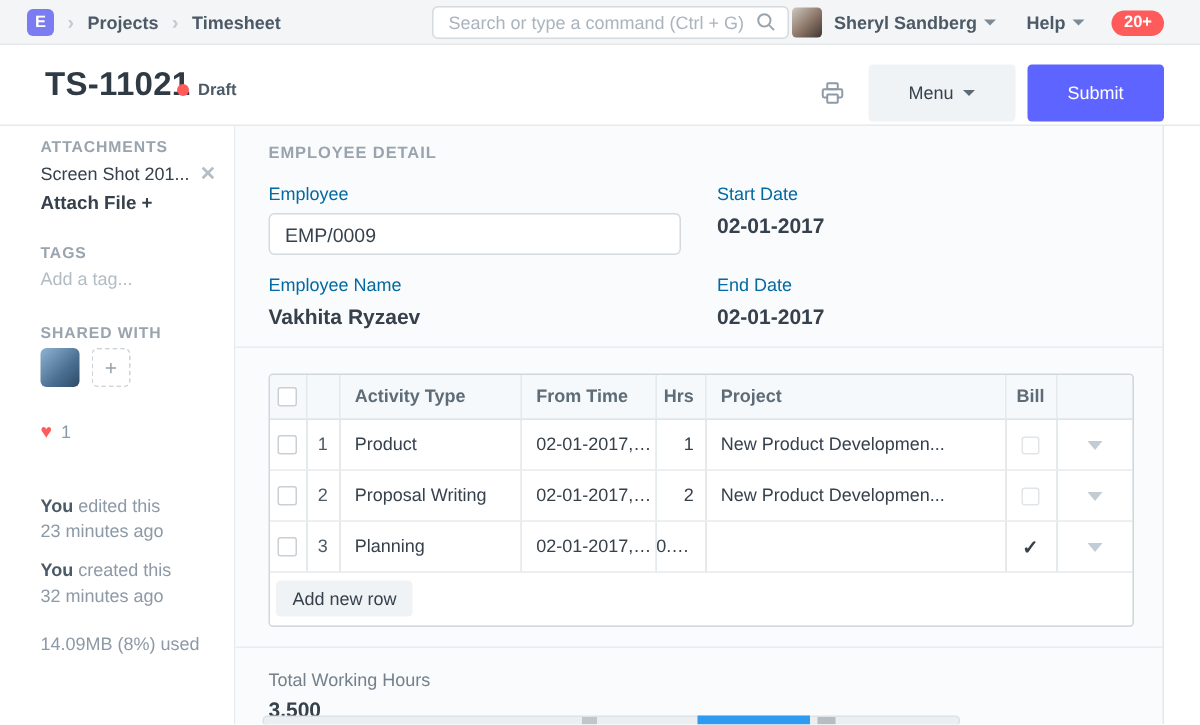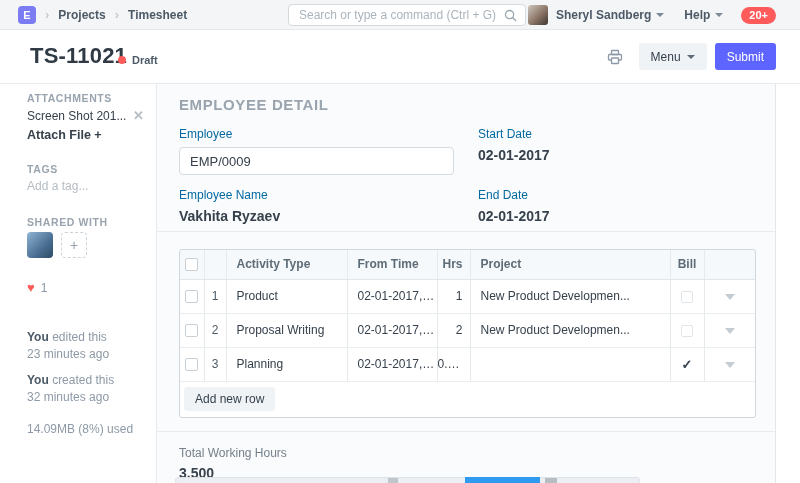--- a/index.html
+++ b/index.html
@@ -32,21 +32,21 @@
   
   .titlebar { position:absolute; left:0; top:30px; width:800px; height:54px; background:#fff;
               border-bottom:1px solid #e6eaed; }
   .doc-title { position:absolute; left:30px; top:13px; font-size:22px; font-weight:600; color:#2f3a45;
                letter-spacing:.2px; }
   .doc-status { position:absolute; left:118px; top:24px; display:flex; align-items:center; }
   .status-dot { width:8px; height:8px; border-radius:50%; background:#ff5b5b; margin-right:6px; }
   .status-text { font-size:11px; font-weight:700; color:#4c5a67; }
   .title-actions { position:absolute; right:24px; top:13px; display:flex; align-items:center; }
   .btn { font-family:"Liberation Sans", sans-serif; font-size:12px; border:none; border-radius:3px;
-         height:27px; padding:0 12px; cursor:pointer; display:inline-flex; align-items:center; }
+         height:38px; padding:0 27px; cursor:pointer; display:inline-flex; align-items:center; }
   .btn-default { background:#f0f3f6; color:#36414c; }
   .btn-primary { background:#5e64ff; color:#fff; font-weight:400; }
   .btn .caret { margin-left:6px; border-top-color:#5e6b77; }
   .printer { margin-right:16px; display:flex; }
 
   
   .sidebar { position:absolute; left:0; top:84px; width:157px; height:399px; background:#fff;
              border-right:1px solid #e6eaed; }
   .main { position:absolute; left:157px; top:84px; width:619px; height:399px; background:#fafbfc;
           border-right:1px solid #e3e7ea; }
@@ -66,21 +66,21 @@
                color:#98a1a9; font-size:14px; display:flex; align-items:center; justify-content:center; cursor:pointer; }
   .like-row { display:flex; align-items:center; }
   .heart { color:#ff5b5b; font-size:13px; margin-right:6px; }
   .like-count { font-size:12px; color:#8d99a6; }
   .meta { font-size:12px; color:#8d99a6; line-height:17px; }
   .meta b { color:#4c5a67; font-weight:700; }
 
   
   .sec { border-bottom:1px solid #e8ecef; }
   .sec1 { padding:12px 22px 14px; height:148px; }
-  .section-label { font-size:15px; font-weight:600; color:#9aa4ae; letter-spacing:.6px; margin-bottom:14px; }
+  .section-label { font-size:11px; font-weight:600; color:#9aa4ae; letter-spacing:.6px; margin-bottom:14px; }
   .fields { display:grid; grid-template-columns:275px auto; column-gap:24px; row-gap:13px; }
   .f-label { font-size:12px; color:#0369a1; margin-bottom:6px; }
   .f-input { width:275px; height:28px; border:1px solid #d4dade; border-radius:4px; background:#fff;
              font-size:13px; color:#36414c; padding:0 10px; outline:none; font-family:"Liberation Sans", sans-serif; }
   .f-value { font-size:14px; font-weight:700; color:#36414c; }
 
   
   .sec2 { padding:17px 22px 0; height:200px; }
   .grid-box { width:577px; border:1px solid #d0d8dd; border-radius:3px; background:#e5e5e5; overflow:hidden; }
   table.grid { width:575px; border-collapse:collapse; table-layout:fixed; }

